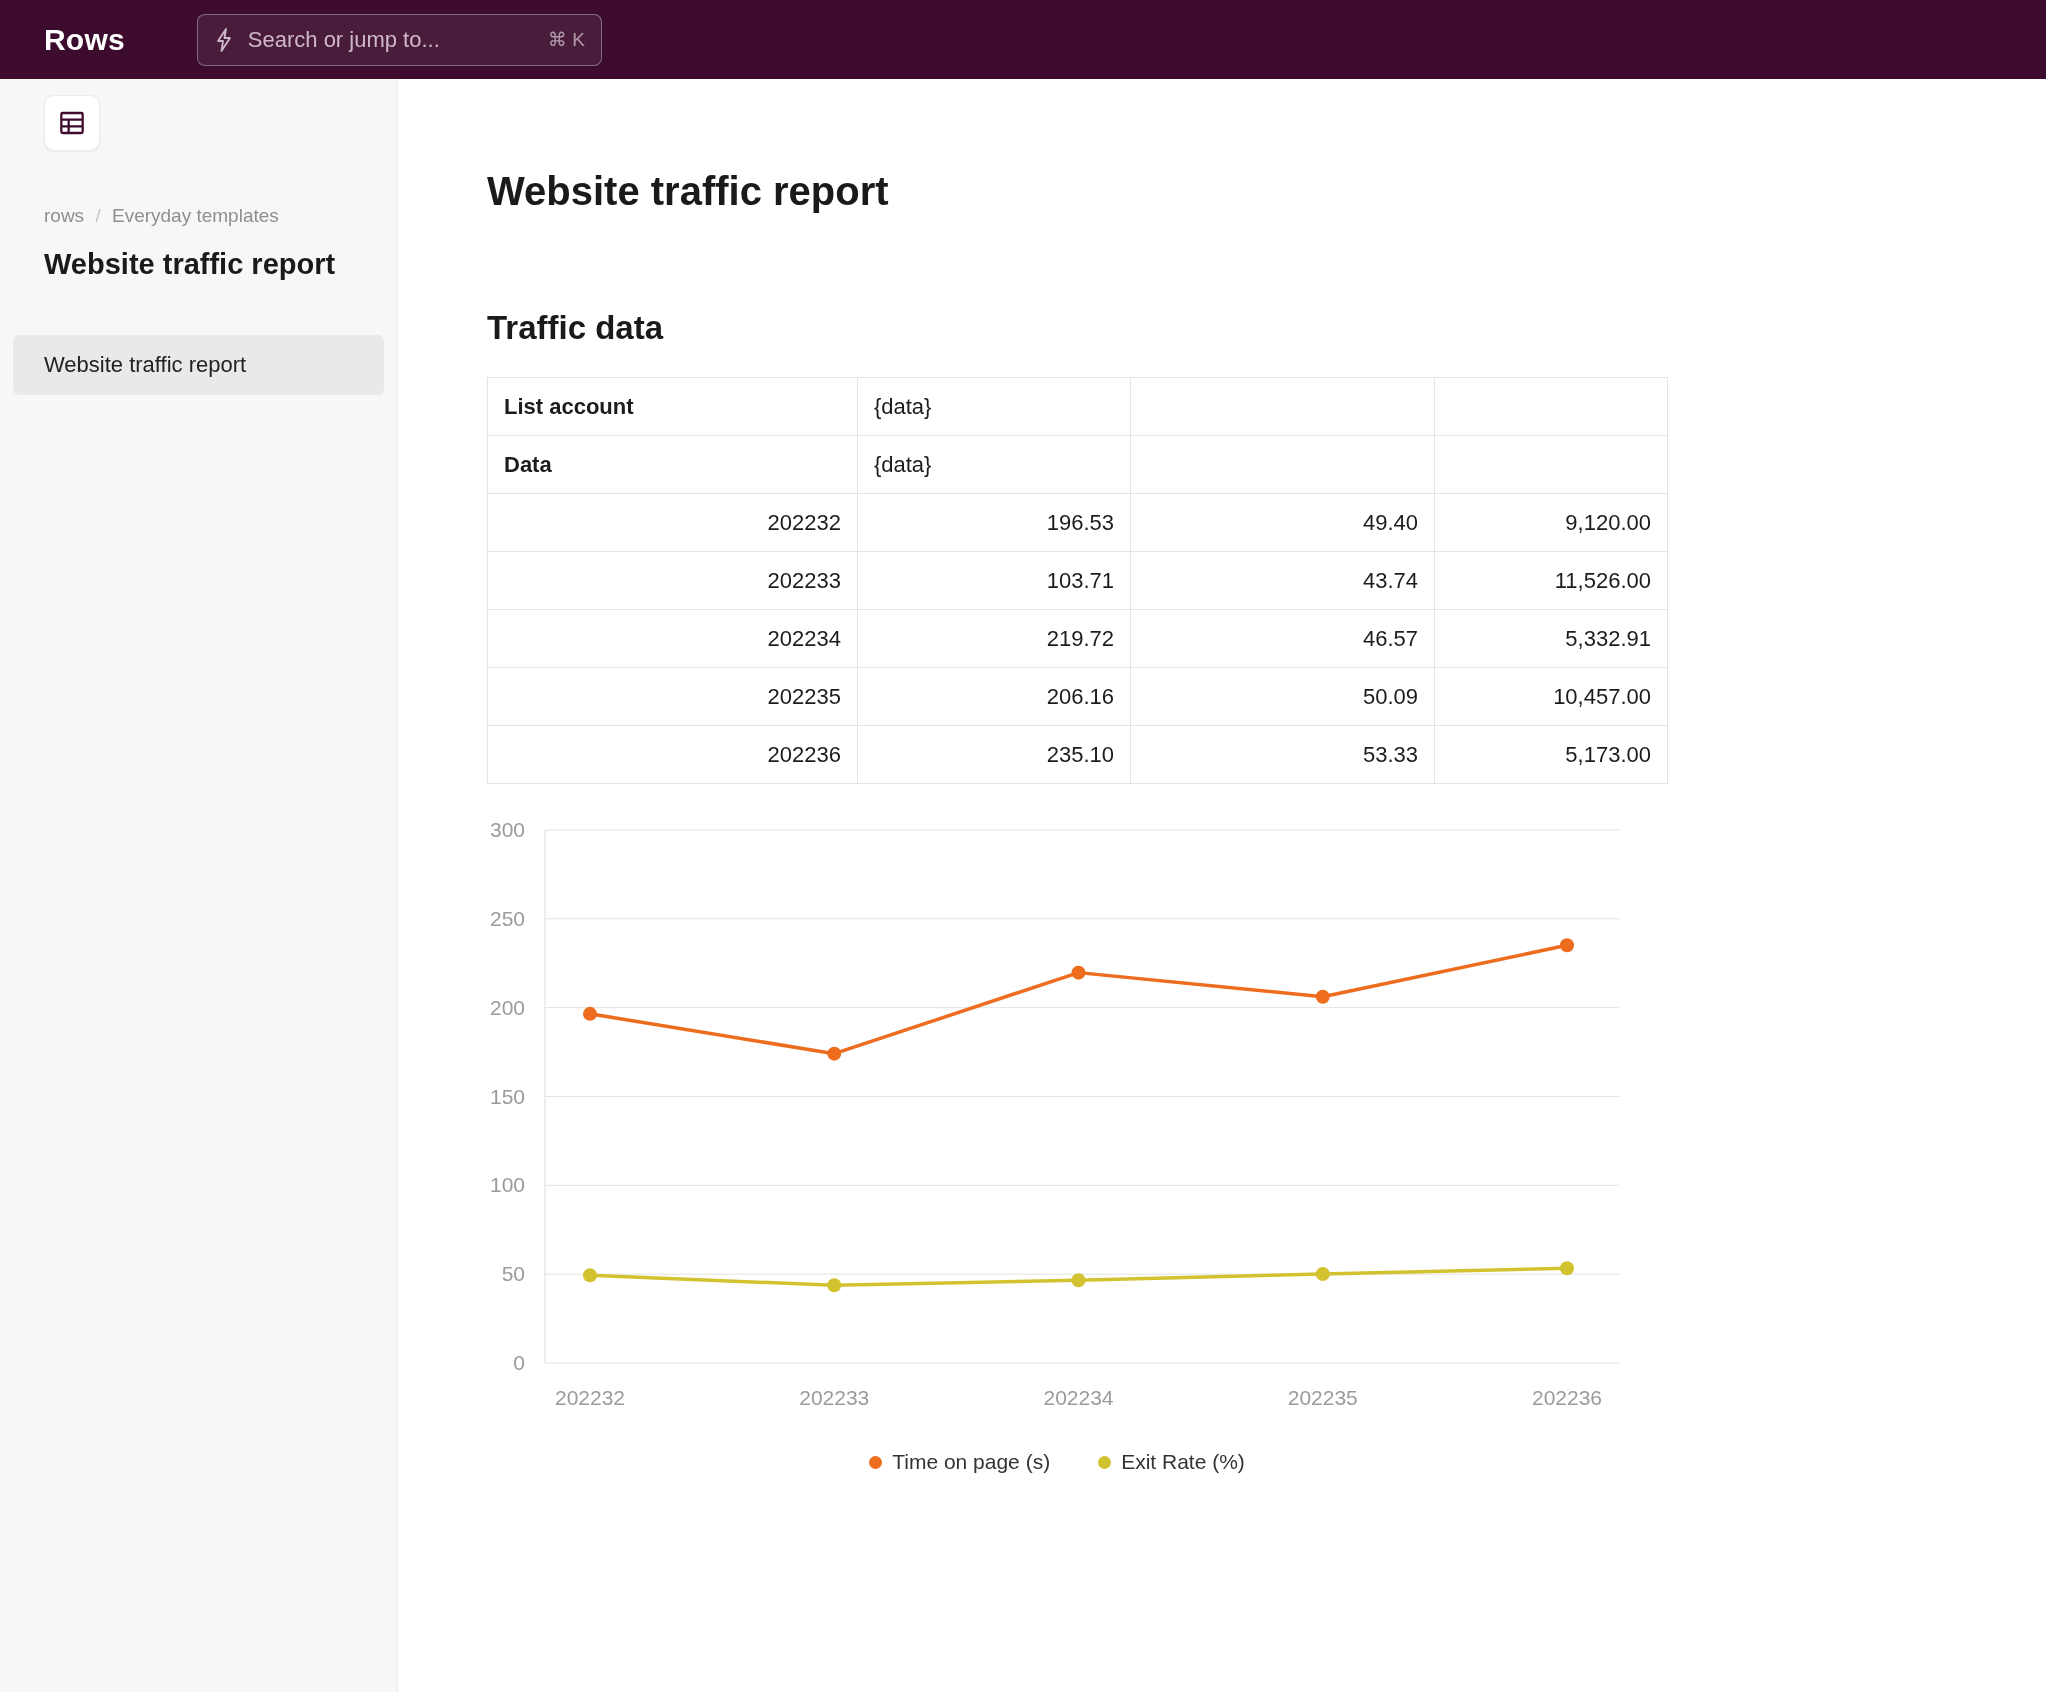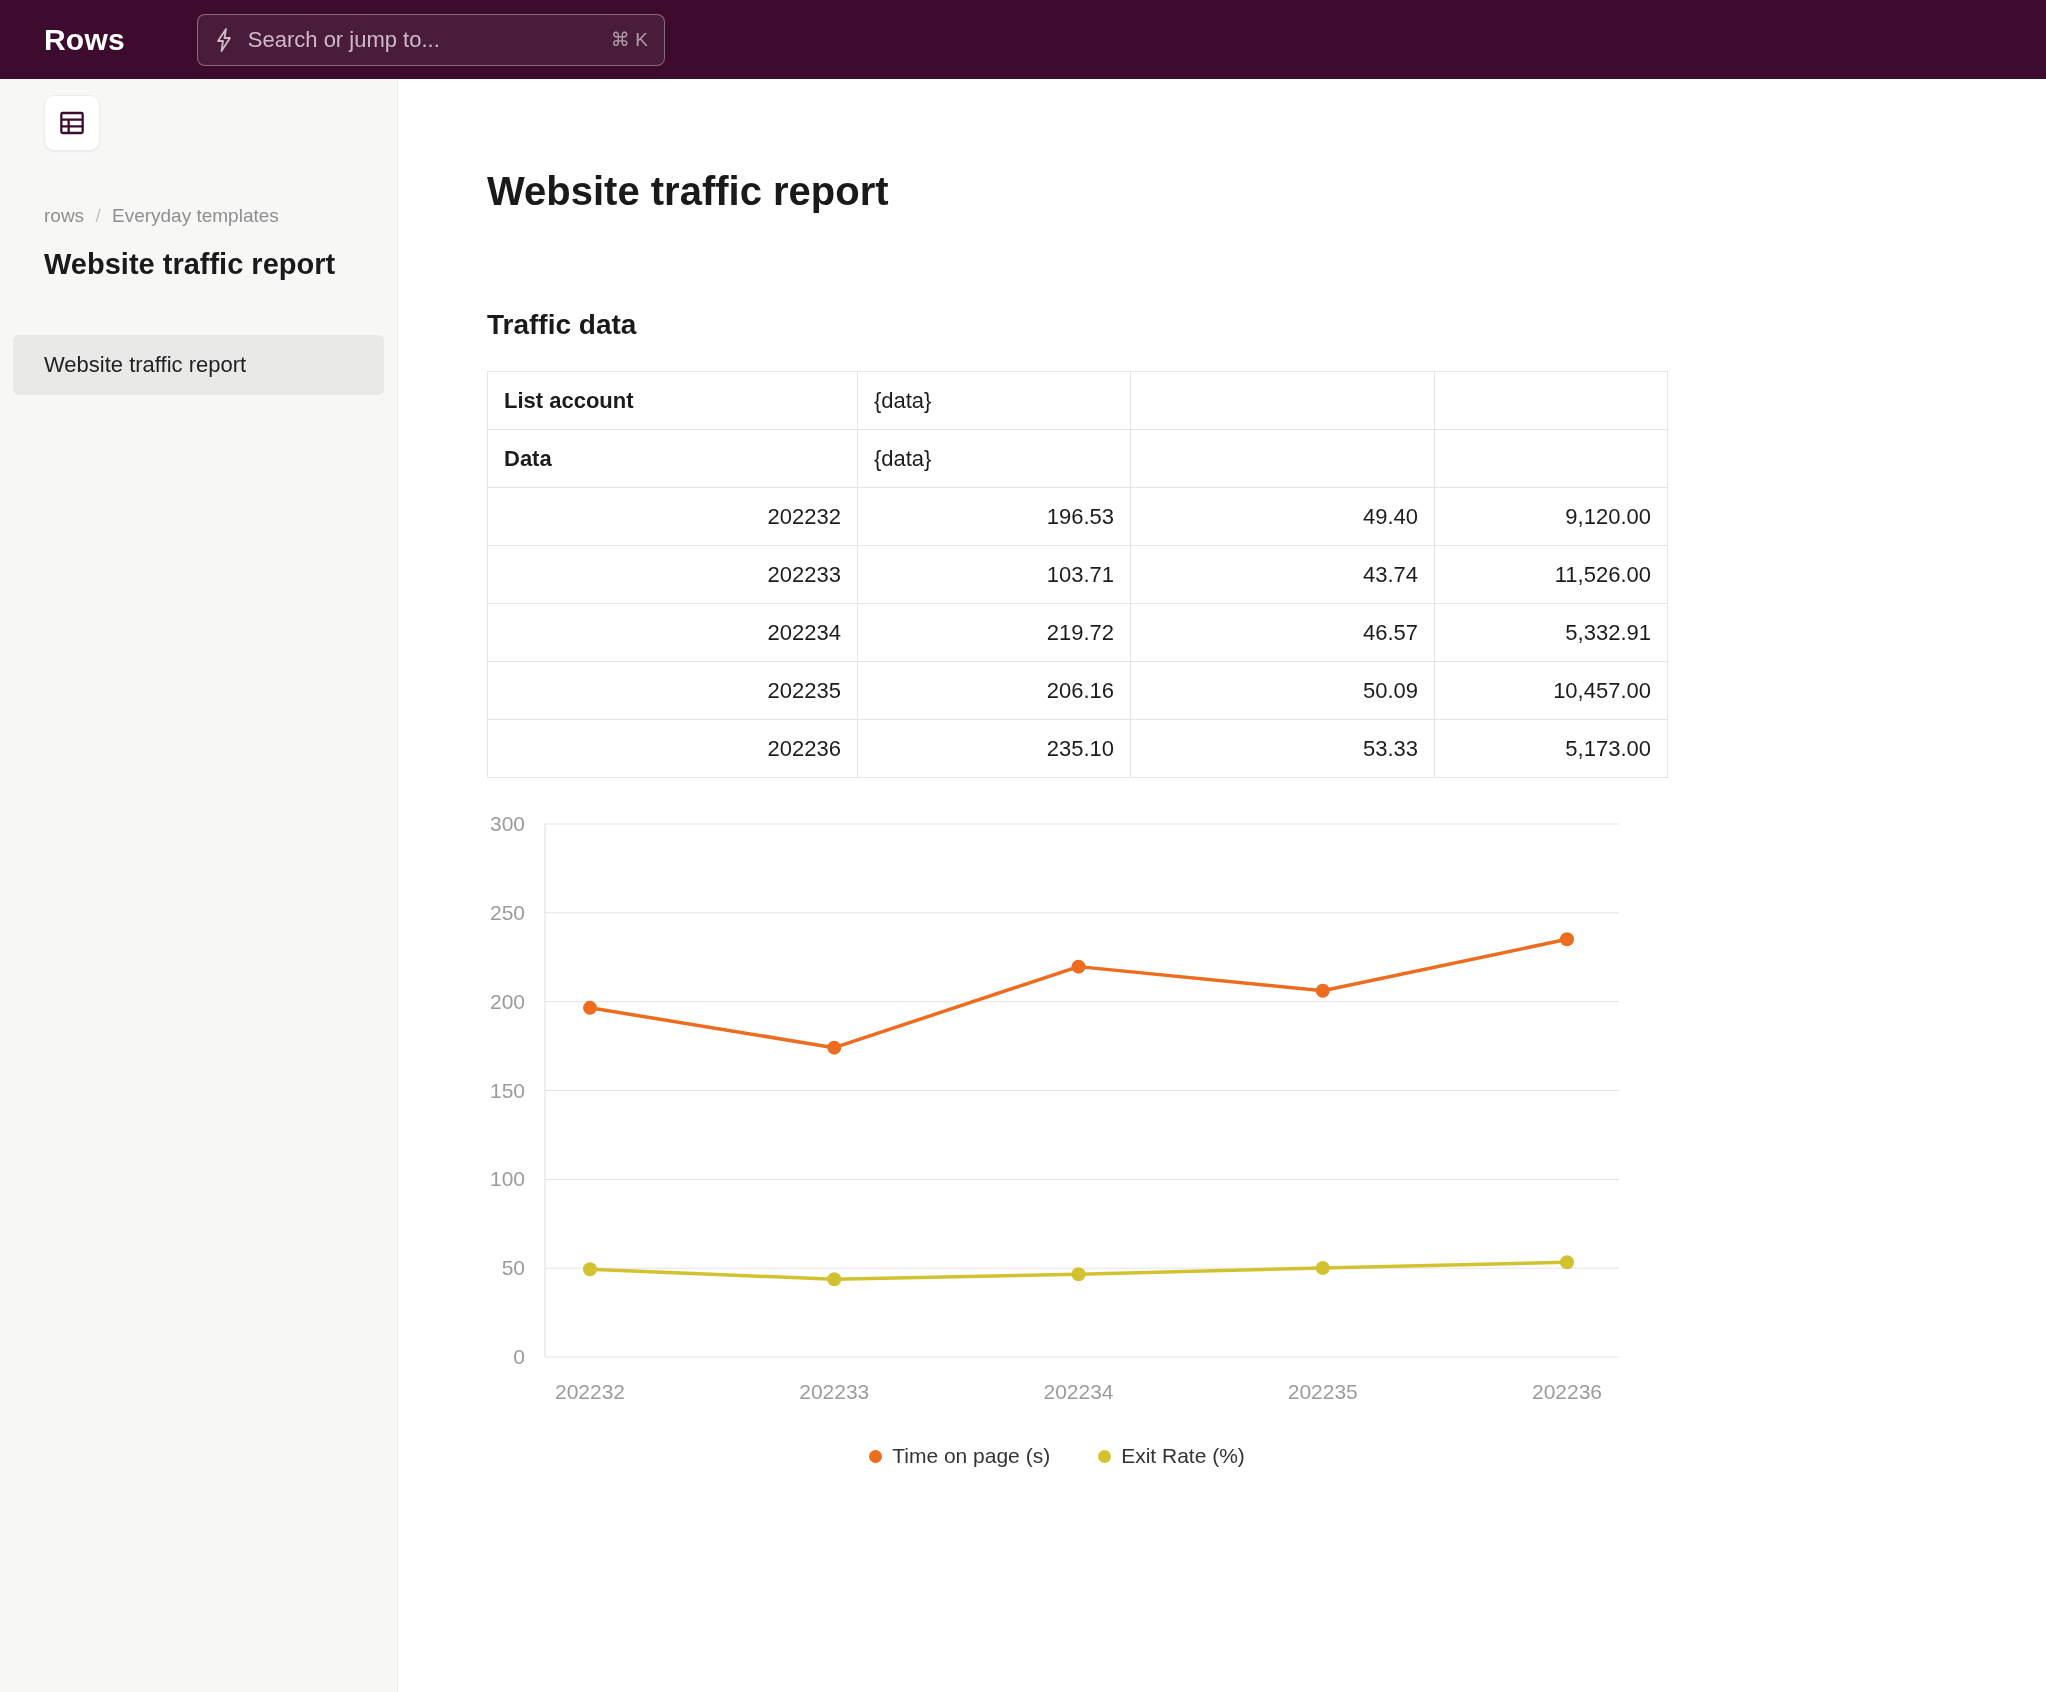--- a/index.html
+++ b/index.html
@@ -9,21 +9,21 @@
     font-family:"Liberation Sans", sans-serif; color:#1c1c1c; background:#fff;
   }
 
   
   .topbar {
     height:79px; background:#3C0B2D; display:flex; align-items:center;
     padding:0 44px;
   }
   .brand { color:#ffffff; font-size:30px; font-weight:700; letter-spacing:0.2px; cursor:pointer; }
   .searchbox {
-    margin-left:72px; width:468px; height:52px; border-radius:8px;
+    margin-left:72px; width:405px; height:52px; border-radius:8px;
     background:rgba(255,255,255,0.07); border:1px solid rgba(255,255,255,0.35);
     display:flex; align-items:center; padding:0 16px; cursor:pointer;
   }
   .searchbox .bolt { display:flex; margin-right:14px; }
   .search-ph { color:#cfb9c8; font-size:22px; flex:1; white-space:nowrap; }
   .search-kbd { color:rgba(255,255,255,0.55); font-size:19px; margin-left:12px; white-space:nowrap; }
 
   
   .body { display:flex; height:1613px; }
   .sidebar {
@@ -43,21 +43,21 @@
   }
   .nav-item {
     margin:50px 13px 0 13px; height:60px; background:#e9e9e8; border-radius:6px;
     display:flex; align-items:center; padding-left:31px; font-size:22px; color:#222;
     cursor:pointer;
   }
 
   
   .main { flex:1; padding:0 0 0 89px; }
   .page-title { margin-top:90px; font-size:40px; font-weight:700; color:#1a1a1a; }
-  .section-heading { font-size:28px; font-weight:700; color:#1a1a1a; }
+  .section-heading { font-size:33px; font-weight:700; color:#1a1a1a; }
   .h-traffic-data { margin-top:95px; }
   .h-traffic-metrics { margin-top:110px; }
 
   table.tbl { border-collapse:collapse; width:1181px; margin-top:30px; font-size:22px; }
   table.tbl td, table.tbl th { border:1px solid #e4e4e4; height:58px; padding:0 16px; background:#fff; }
   table.tbl .label { font-weight:700; text-align:left; }
   table.tbl td.val { text-align:left; }
   table.tbl tr.head th {
     background:#F5A531; text-align:left; font-weight:700; color:#201400;
     border-color:#f2b75f;

